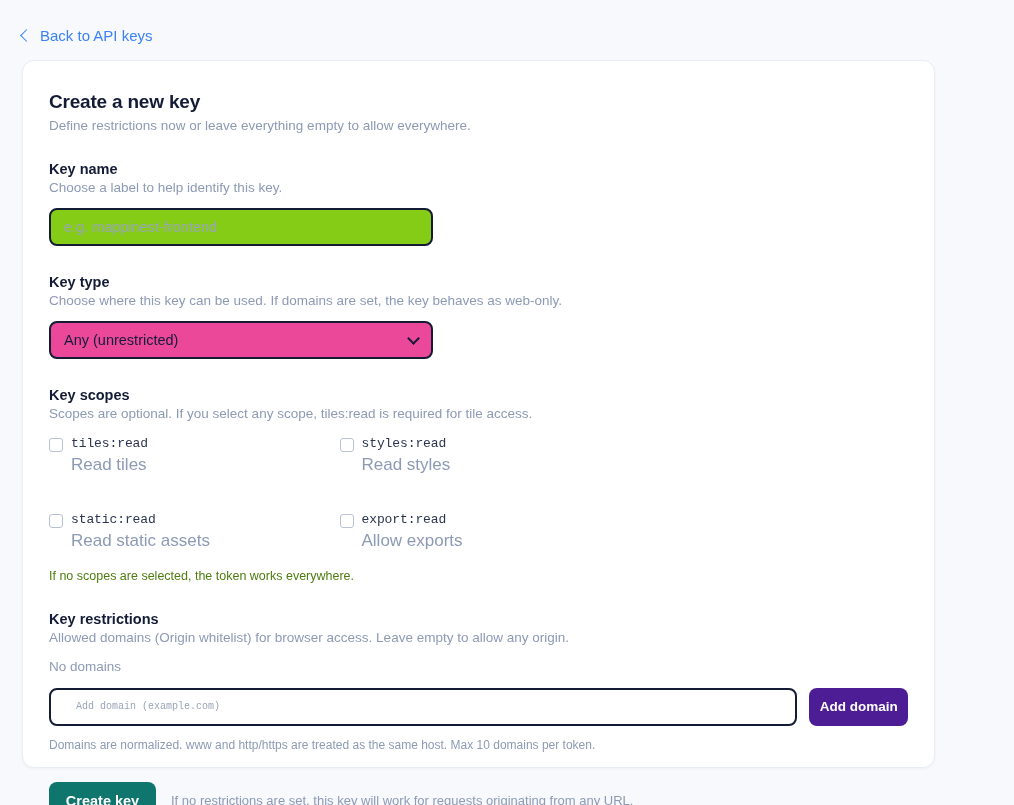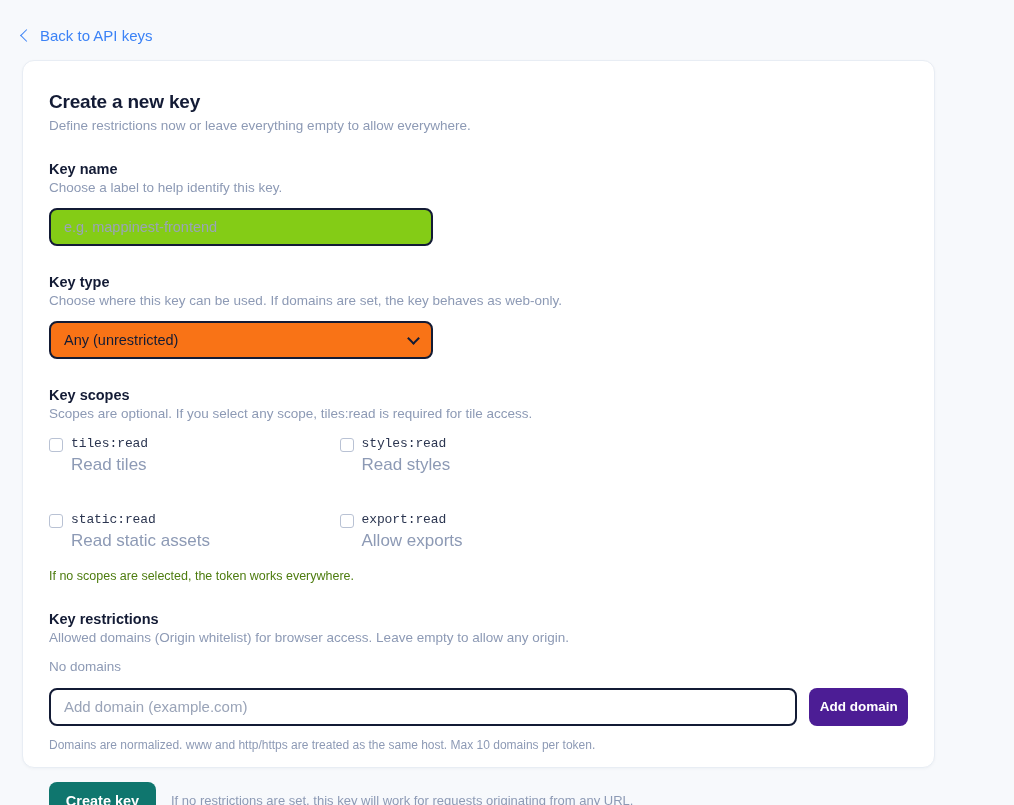--- a/index.html
+++ b/index.html
@@ -106,21 +106,21 @@
   }
   .select-box {
     width: 100%;
     height: 100%;
     border: 2px solid #131b35;
     border-radius: 8px;
     padding: 0 34px 0 13px;
     font-family: "Liberation Sans", sans-serif;
     font-size: 14.5px;
     color: #131b35;
-    background: #f97316;
+    background: #ec4899;
     appearance: none;
     -webkit-appearance: none;
     outline: none;
     cursor: pointer;
   }
   .select-caret {
     position: absolute;
     right: 15px;
     top: 13px;
     width: 9px;
@@ -187,23 +187,23 @@
     margin-top: 10px;
     display: flex;
     align-items: center;
     gap: 12px;
   }
   .domain-input {
     width: 752px;
     height: 38px;
     border: 2px solid #131b35;
     border-radius: 8px;
-    padding: 0 13px;
-    font-family: Liberation Sans, sans-serif;
-    font-size: 15px;
+    padding: 0 25px;
+    font-family: Liberation Mono, monospace;
+    font-size: 10px;
     color: #131b35;
     background: #ffffff;
     outline: none;
   }
   .domain-input::placeholder { color: #9aa4b8; }
   .add-domain-btn {
     width: 99px;
     height: 38px;
     border: none;
     border-radius: 8px;

